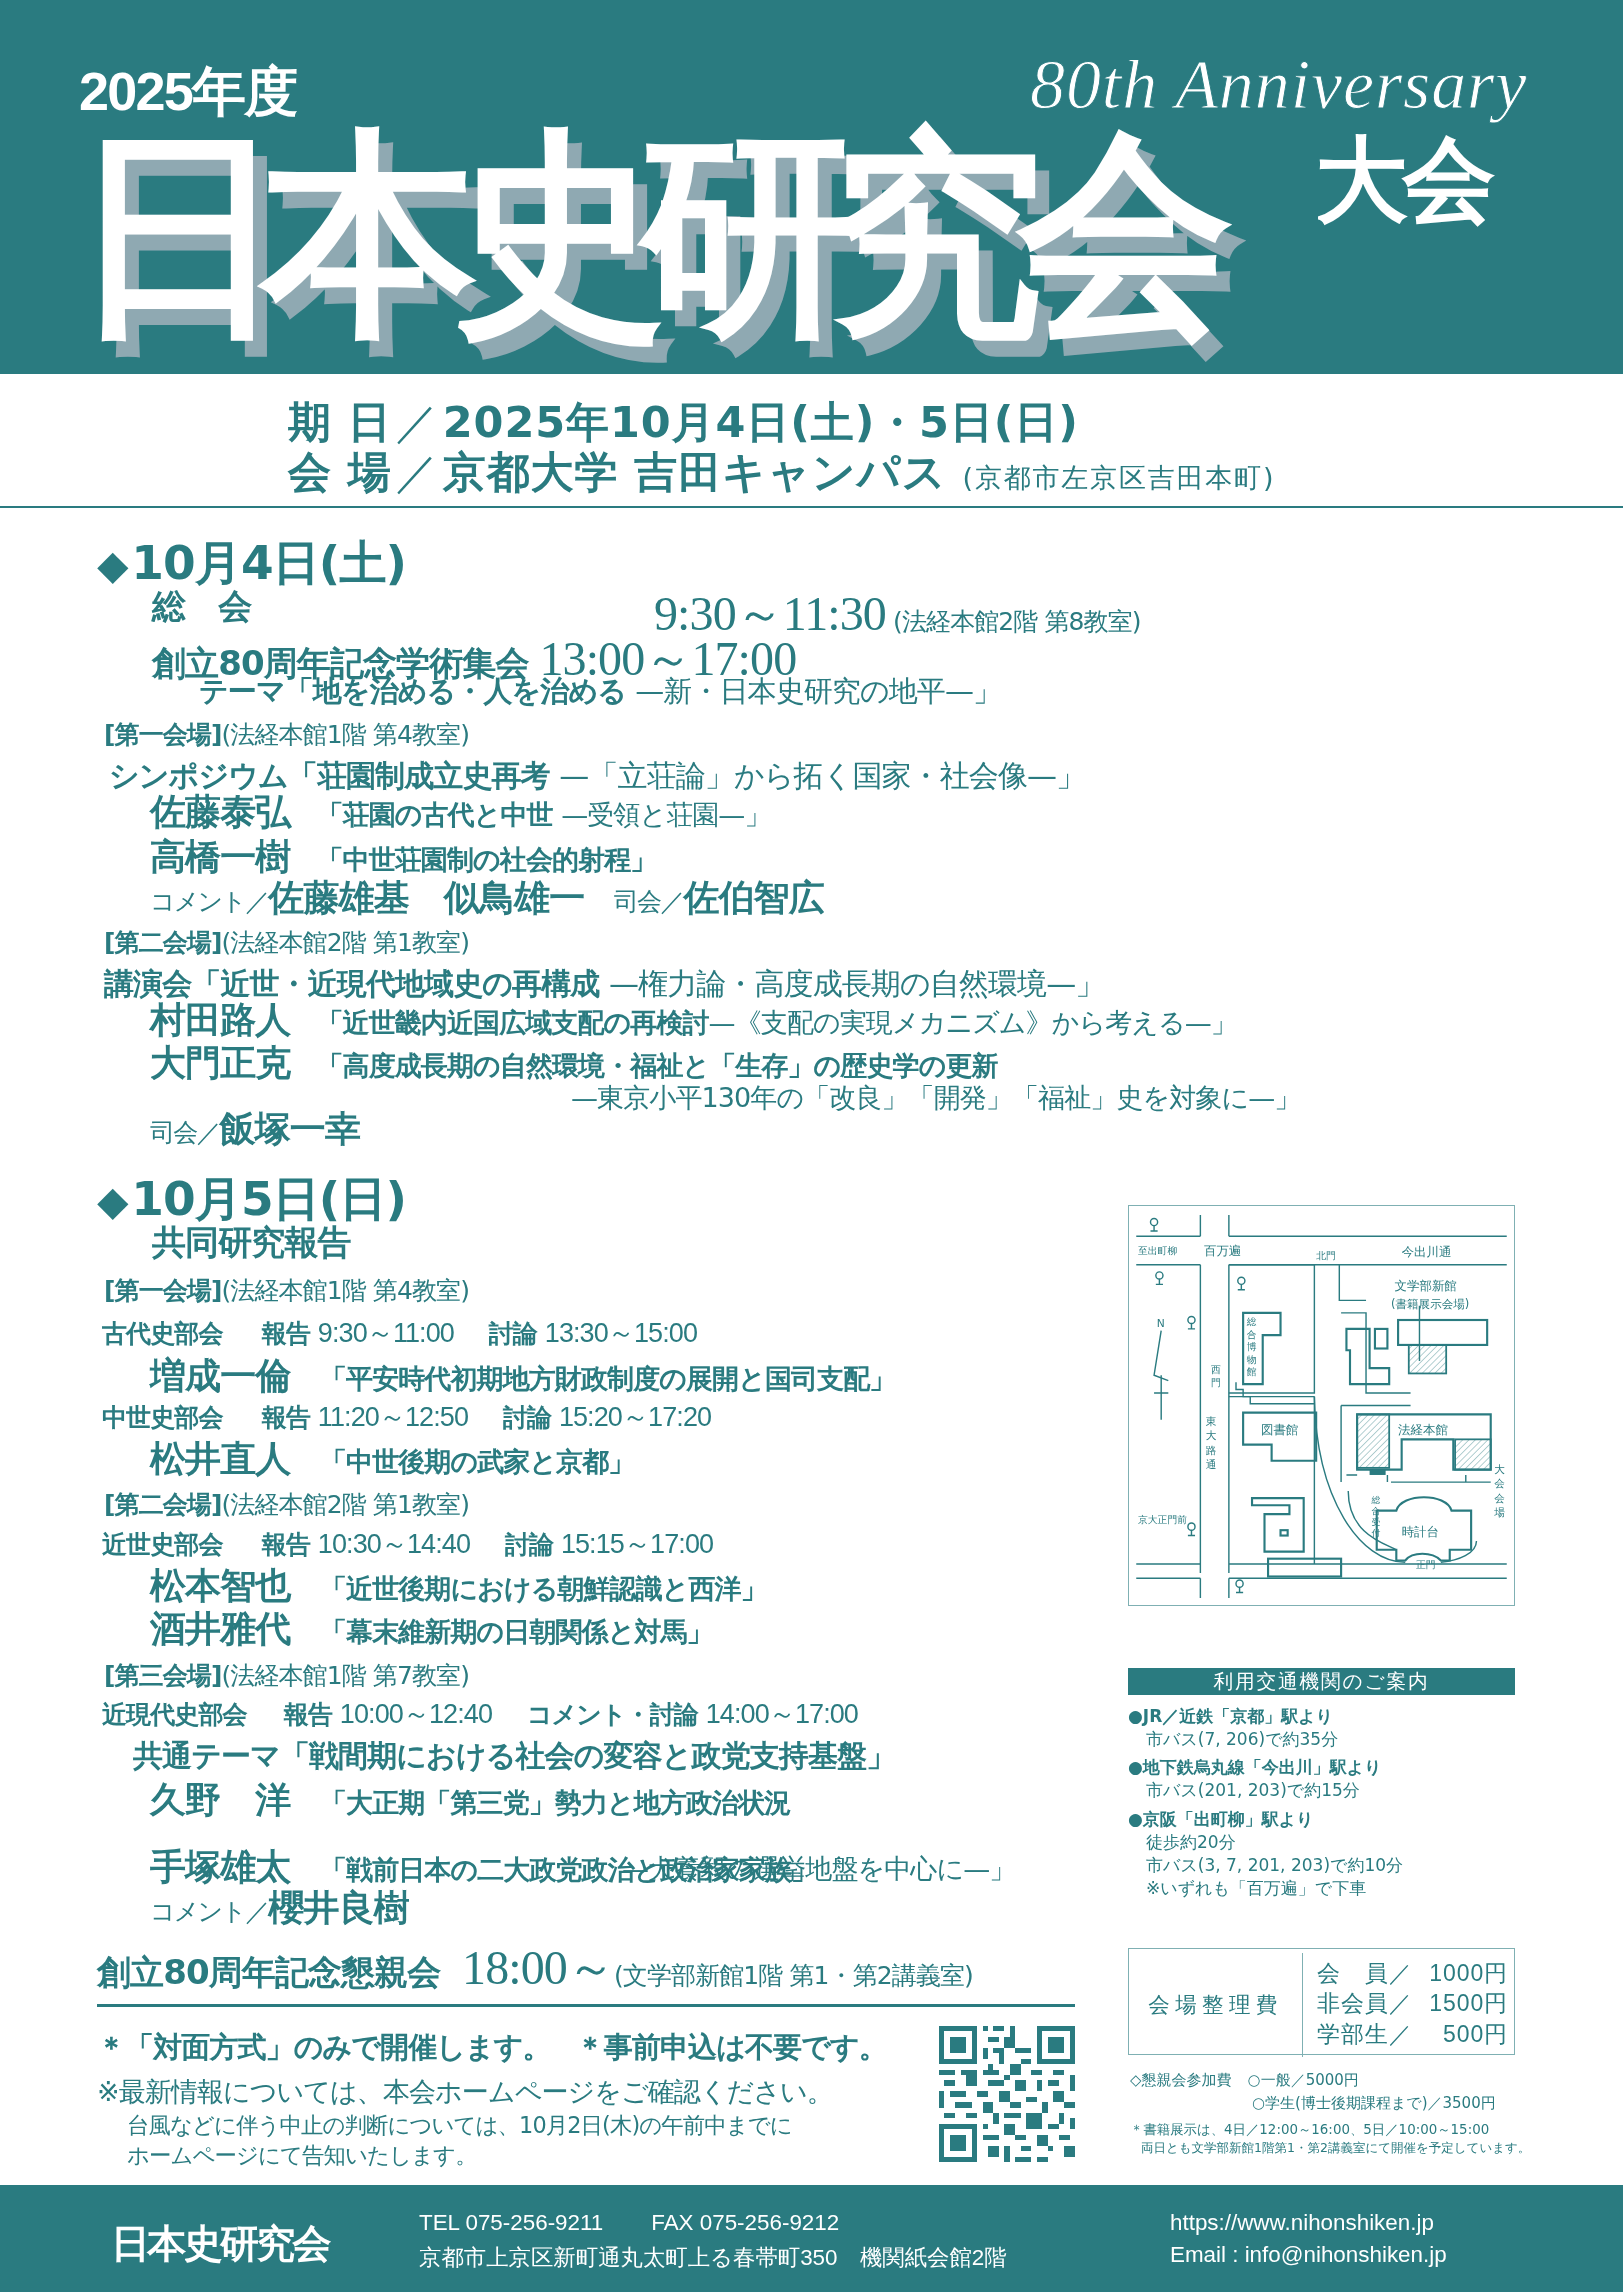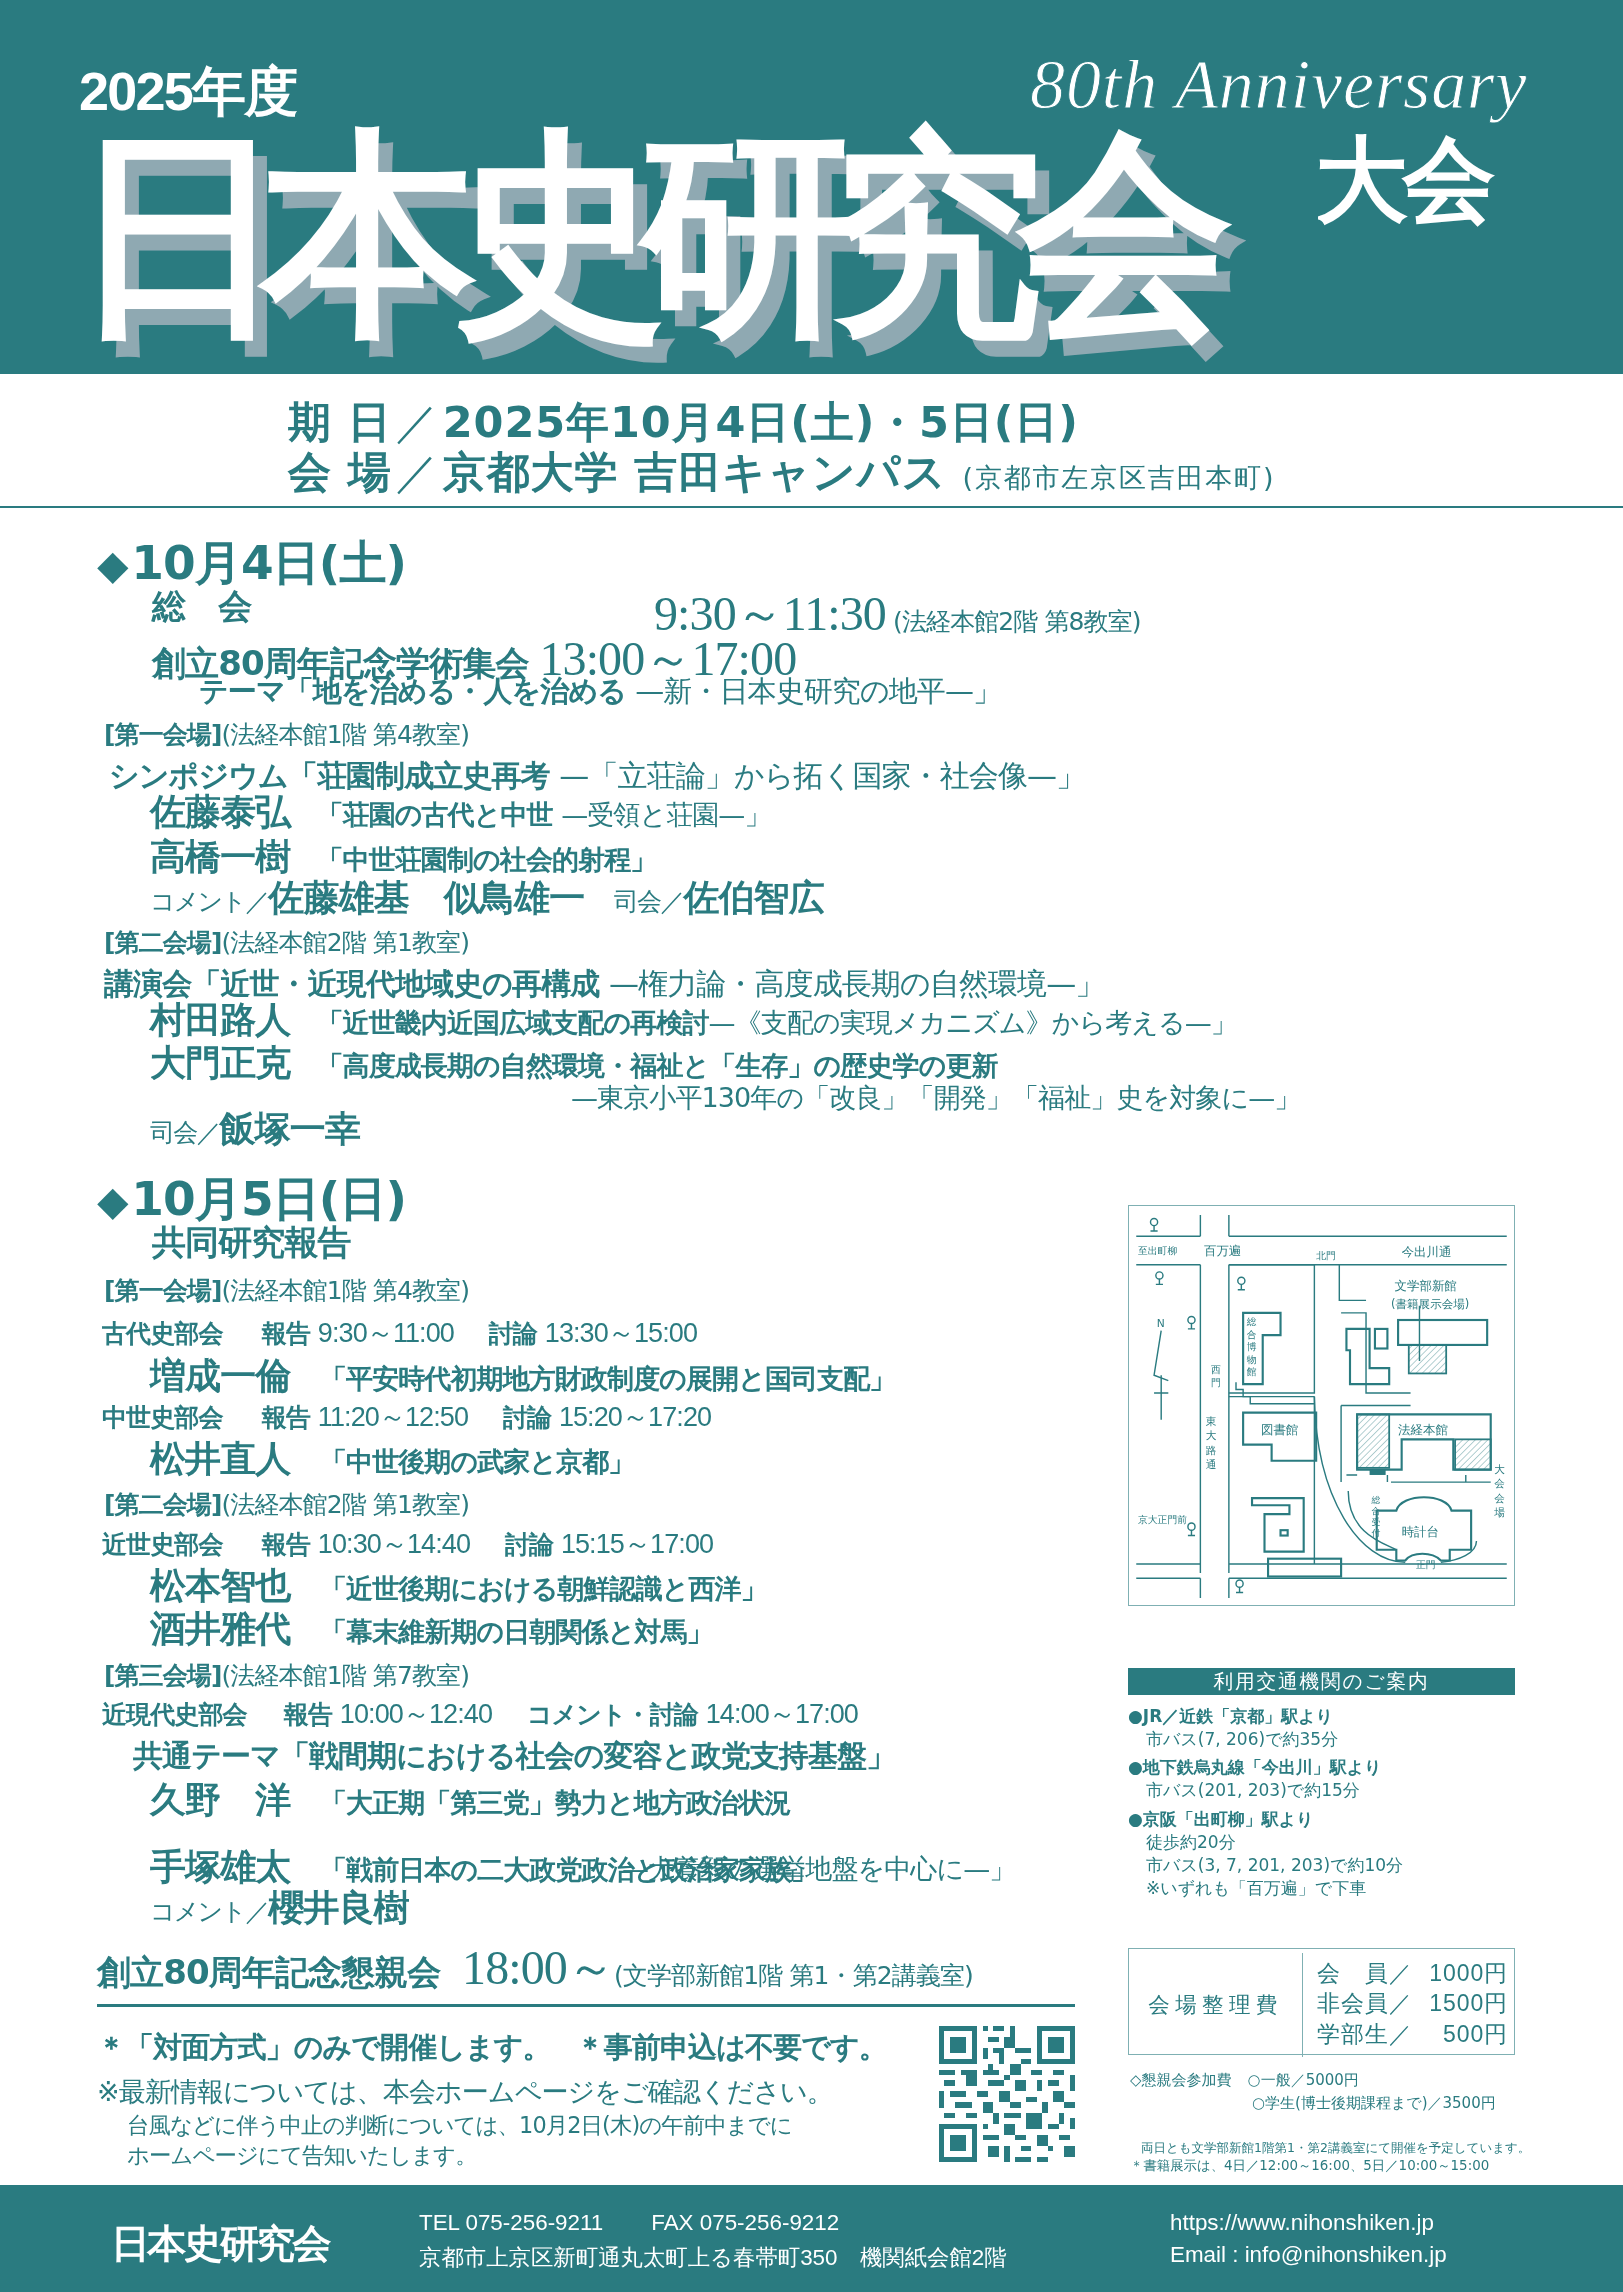--- a/index.html
+++ b/index.html
@@ -360,21 +360,21 @@
     <span>非会員／</span><span class="amt">1500円</span>
   </div>
   <div class="fee-row" style="top:70px;">
     <span>学部生／</span><span class="amt">500円</span>
   </div>
 </div>
 <div class="abs fee-extra" style="left:1130px; top:2071px;">
   <span>◇懇親会参加費</span><span style="margin-left:16px;">○一般／5000円</span>
 </div>
 <div class="abs fee-extra" style="left:1252px; top:2094px;">○学生(博士後期課程まで)／3500円</div>
-<div class="abs" style="left:1130px; top:2121px; font-size:13.4px;margin-top:36px;">＊書籍展示は、4日／12:00～16:00、5日／10:00～15:00</div>
+<div class="abs" style="left:1130px; top:2121px; font-size:13.4px;">＊書籍展示は、4日／12:00～16:00、5日／10:00～15:00</div>
 <div class="abs" style="left:1141px; top:2140px; font-size:12.5px;">両日とも文学部新館1階第1・第2講義室にて開催を予定しています。</div>
 
 <div id="footer">
   <div class="org">日本史研究会</div>
   <div class="info" style="left:419px; top:25px;">
     <span>TEL 075-256-9211</span><span style="margin-left:48px;">FAX 075-256-9212</span>
   </div>
   <div class="info" style="left:419px; top:57px;">京都市上京区新町通丸太町上る春帯町350　機関紙会館2階</div>
   <div class="info" style="left:1170px; top:25px;">https://www.nihonshiken.jp</div>
   <div class="info" style="left:1170px; top:57px;">Email : info@nihonshiken.jp</div>

